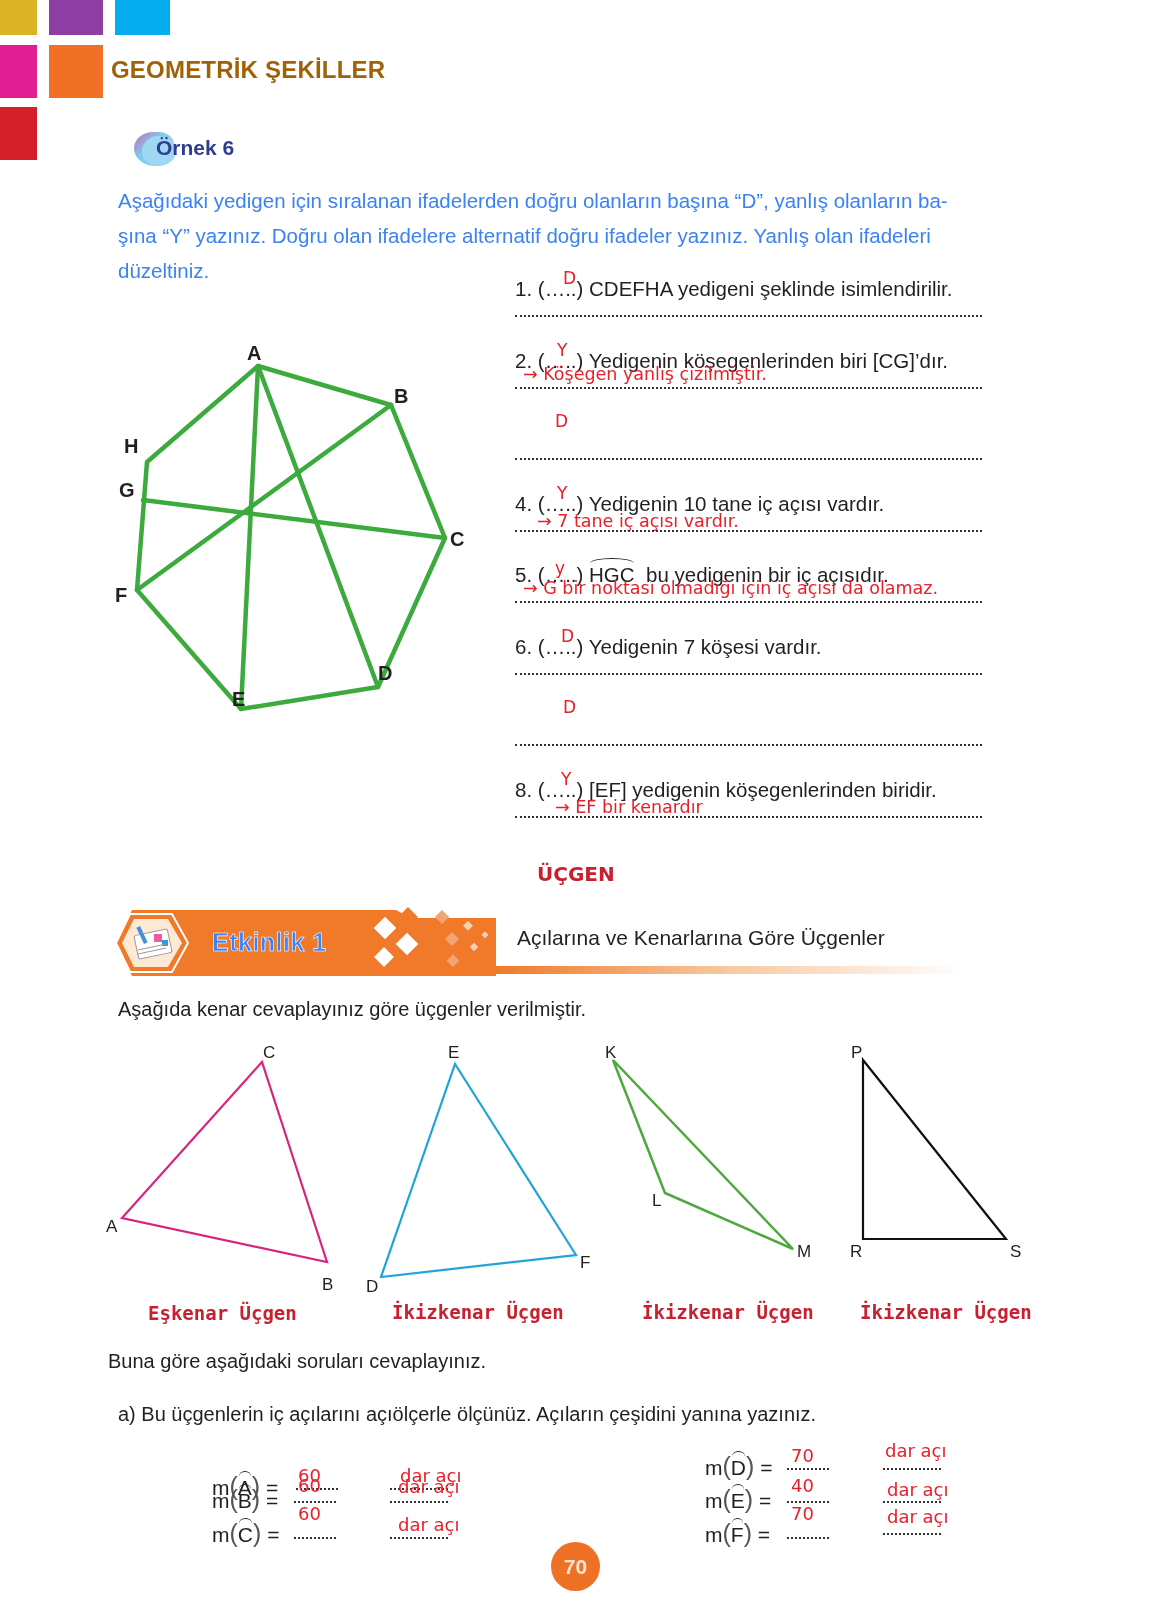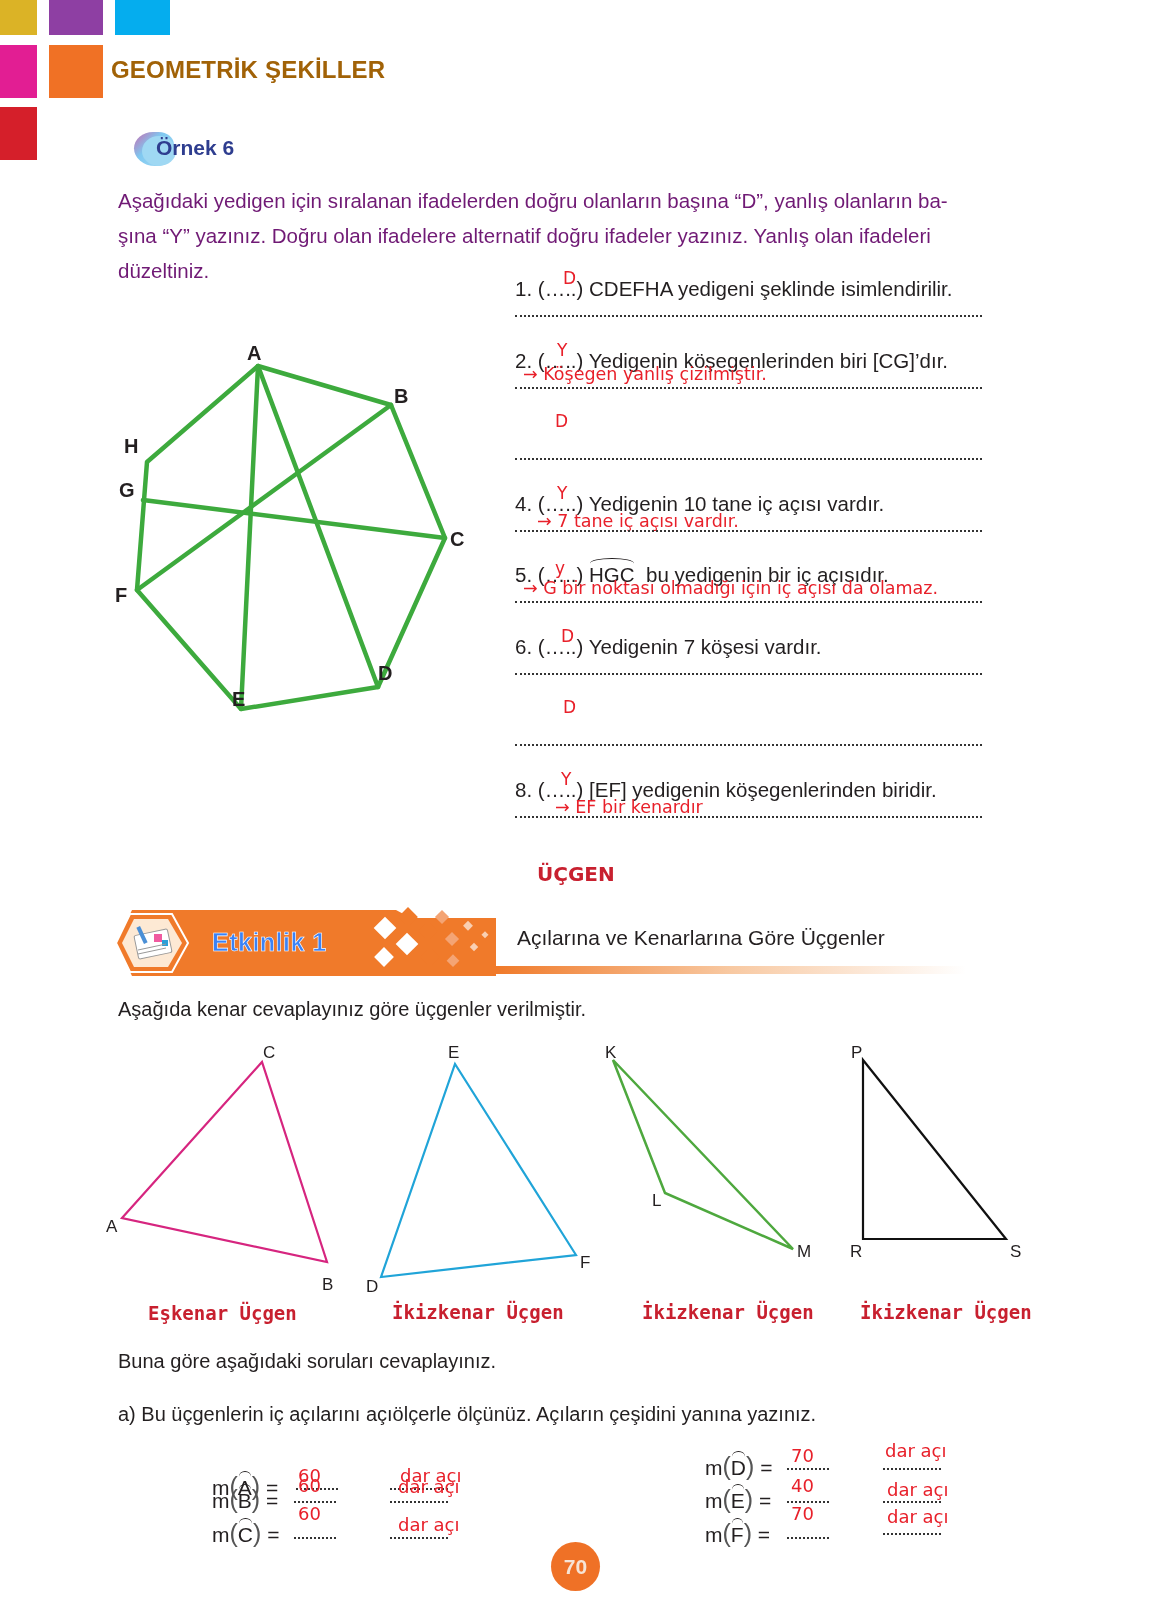--- a/index.html
+++ b/index.html
@@ -9,21 +9,21 @@
   .sq { position: absolute; }
   .abs { position: absolute; white-space: nowrap; }
 
   .chapter-title { left: 111px; top: 56px; font-size: 24px; font-weight: bold; color: #a16207; letter-spacing: 0.2px; }
 
   .ornek-badge { left: 132px; top: 128px; width: 120px; height: 40px; }
   .ornek-blob { position: absolute; left: 2px; top: 4px; width: 40px; height: 34px; border-radius: 50% 40% 45% 55%; background: linear-gradient(135deg, #c86ab0 0%, #7fc8f0 40%, #a7dcf5 100%); }
   .ornek-blob2 { position: absolute; left: 10px; top: 8px; width: 34px; height: 30px; border-radius: 50%; background: #9fd8f3; }
   .ornek-label { position: absolute; left: 24px; top: 8px; font-size: 21px; font-weight: bold; color: #2e3d8f; }
 
-  .intro { left: 118px; top: 183px; width: 930px; font-size: 20.5px; line-height: 35px; color: #701a75; white-space: normal; }
+  .intro { left: 118px; top: 183px; width: 930px; font-size: 20.5px; line-height: 35px; color: #3b82f6; white-space: normal; }
 
   .q-list { position: absolute; left: 515px; top: 277px; width: 470px; }
   .q-item { position: relative; height: 71.5px; }
   .q-text { position: absolute; left: 0; top: 0; font-size: 20.5px; white-space: nowrap; color: #231f20; }
   .q-ans { position: absolute; top: -9px; font-family: "DejaVu Sans", sans-serif; font-size: 17px; color: #e8202a; }
   .q-dots { position: absolute; left: 0; top: 34px; width: 467px; height: 6px; border-bottom: 2.5px dotted #333; }
   .q-note { position: absolute; left: 8px; top: 16px; font-family: "DejaVu Sans", sans-serif; font-size: 17.5px; color: #e8202a; white-space: nowrap; }
   .arc { display: inline-block; position: relative; }
   .arc::before { content: ""; position: absolute; left: 1px; right: 1px; top: -5px; height: 10px; border-top: 1.6px solid #231f20; border-radius: 50% 50% 0 0; }
 
@@ -230,21 +230,21 @@
     <text x="850" y="1257">R</text>
     <text x="1010" y="1257">S</text>
   </g>
 </svg>
 
 <div class="abs tri-type" style="left:148px;top:1302px;">Eşkenar Üçgen</div>
 <div class="abs tri-type" style="left:392px;top:1301px;">İkizkenar Üçgen</div>
 <div class="abs tri-type" style="left:642px;top:1301px;">İkizkenar Üçgen</div>
 <div class="abs tri-type" style="left:860px;top:1301px;">İkizkenar Üçgen</div>
 
-<div class="abs plain" style="left:118px;top:1350px;text-align:right;">Buna göre aşağıdaki soruları cevaplayınız.</div>
+<div class="abs plain" style="left:108px;top:1350px;text-align:right;">Buna göre aşağıdaki soruları cevaplayınız.</div>
 <div class="abs plain" style="left:118px;top:1403px;">a) Bu üçgenlerin iç açılarını açıölçerle ölçünüz. Açıların çeşidini yanına yazınız.</div>
 
 <div class="angle-row" style="left:212px;top:1428px;width:270px;margin-top:40px;">
   <div class="m-text"><span>m</span><span class="m-paren">(</span><span class="arc">A</span><span class="m-paren">)</span> =</div>
   <div class="m-val" style="left:86px;top:-3px;">60</div>
   <div class="m-dots" style="left:84px;top:18px;width:42px;"></div>
   <div class="m-type" style="left:188px;top:-3px;">dar açı</div>
   <div class="m-dots" style="left:178px;top:18px;width:58px;"></div>
 </div>
 <div class="angle-row" style="left:212px;top:1481px;width:270px;">

